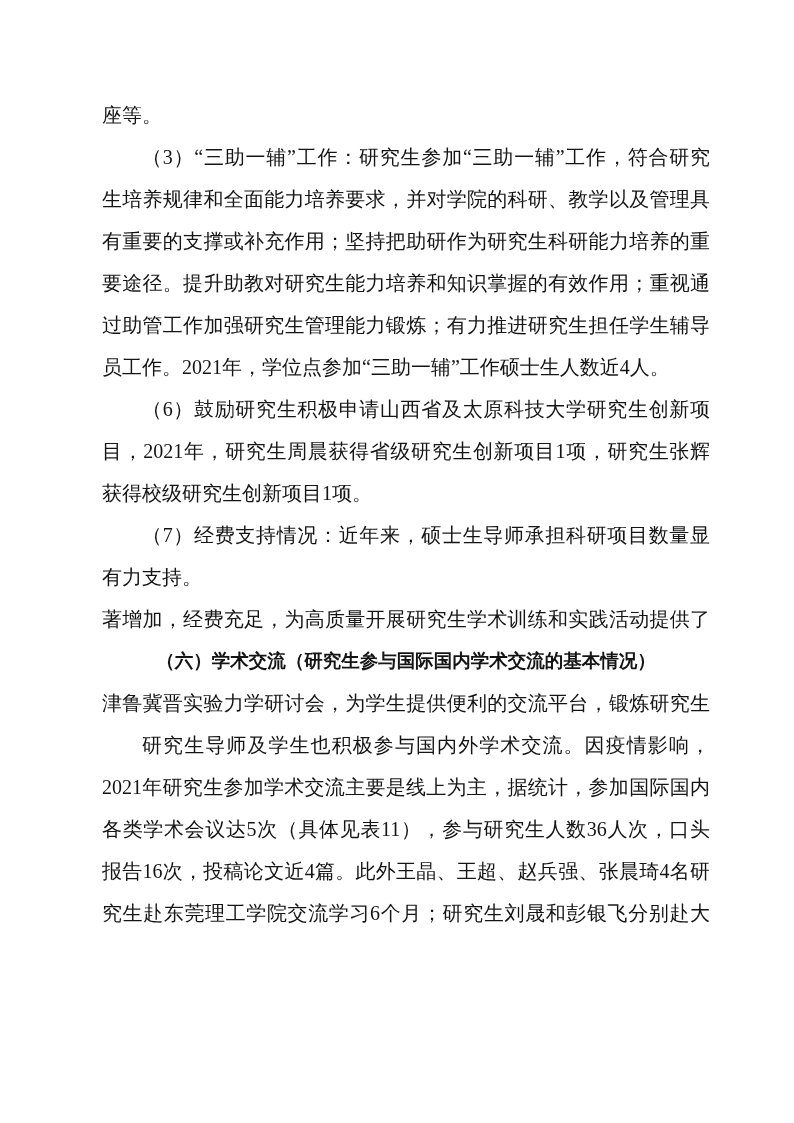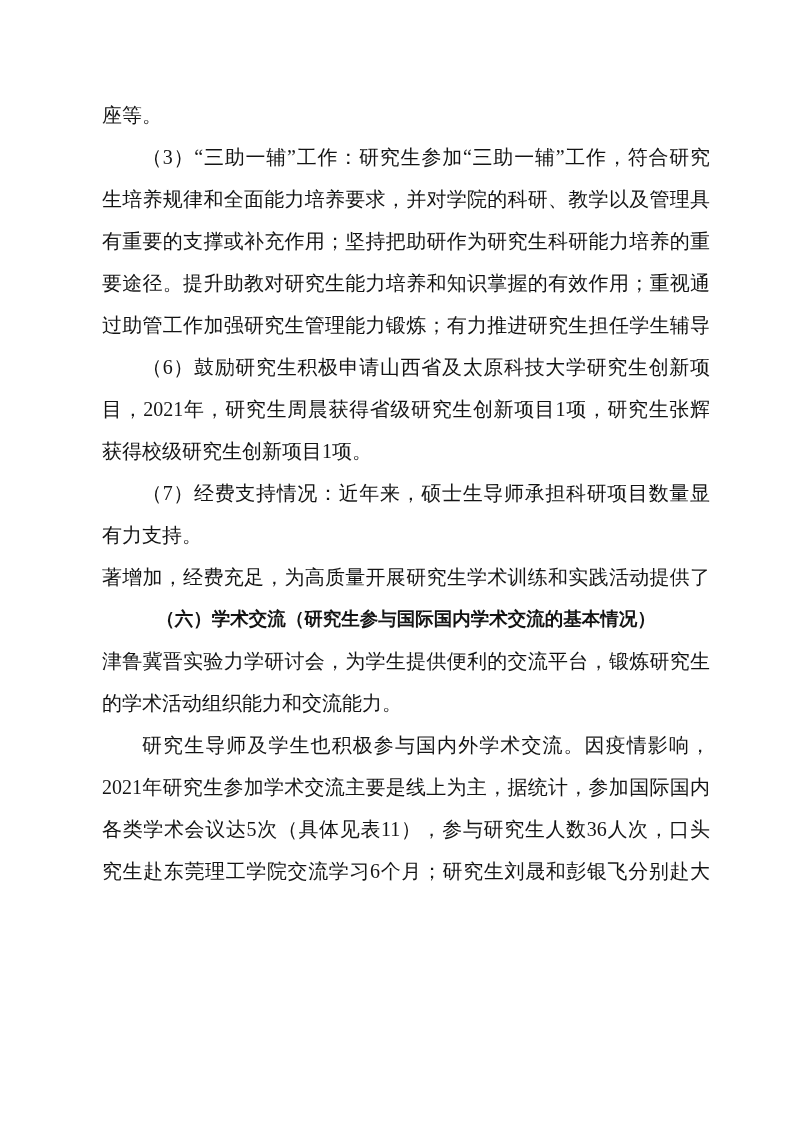--- a/index.html
+++ b/index.html
@@ -66,28 +66,29 @@
 <body>
 
 <div class="page">
   <div class="content">
     <div class="line end">座等。</div>
     <div class="line first">（3）“三助一辅”工作：研究生参加“三助一辅”工作，符合研究</div>
     <div class="line">生培养规律和全面能力培养要求，并对学院的科研、教学以及管理具</div>
     <div class="line">有重要的支撑或补充作用；坚持把助研作为研究生科研能力培养的重</div>
     <div class="line">要途径。提升助教对研究生能力培养和知识掌握的有效作用；重视通</div>
     <div class="line">过助管工作加强研究生管理能力锻炼；有力推进研究生担任学生辅导</div>
+    <div class="line end">员工作。2021年，学位点参加“三助一辅”工作硕士生人数近4人。</div>
     <div class="line first">（6）鼓励研究生积极申请山西省及太原科技大学研究生创新项</div>
     <div class="line">目，2021年，研究生周晨获得省级研究生创新项目1项，研究生张辉</div>
     <div class="line end">获得校级研究生创新项目1项。</div>
     <div class="line first">（7）经费支持情况：近年来，硕士生导师承担科研项目数量显</div>
     <div class="line end">有力支持。</div>
     <div class="line">著增加，经费充足，为高质量开展研究生学术训练和实践活动提供了</div>
     <div class="line heading">（六）学术交流（研究生参与国际国内学术交流的基本情况）</div>
     <div class="line">津鲁冀晋实验力学研讨会，为学生提供便利的交流平台，锻炼研究生</div>
-    <div class="line end">的学术活动组织能力和交流能力。</div>
     <div class="line first">研究生导师及学生也积极参与国内外学术交流。因疫情影响，</div>
     <div class="line">2021年研究生参加学术交流主要是线上为主，据统计，参加国际国内</div>
     <div class="line">各类学术会议达5次（具体见表11），参与研究生人数36人次，口头</div>
+    <div class="line">报告16次，投稿论文近4篇。此外王晶、王超、赵兵强、张晨琦4名研</div>
     <div class="line">究生赴东莞理工学院交流学习6个月；研究生刘晟和彭银飞分别赴大</div>
   </div>
   <div class="footer">26</div>
 </div>
 
 </body></html>

